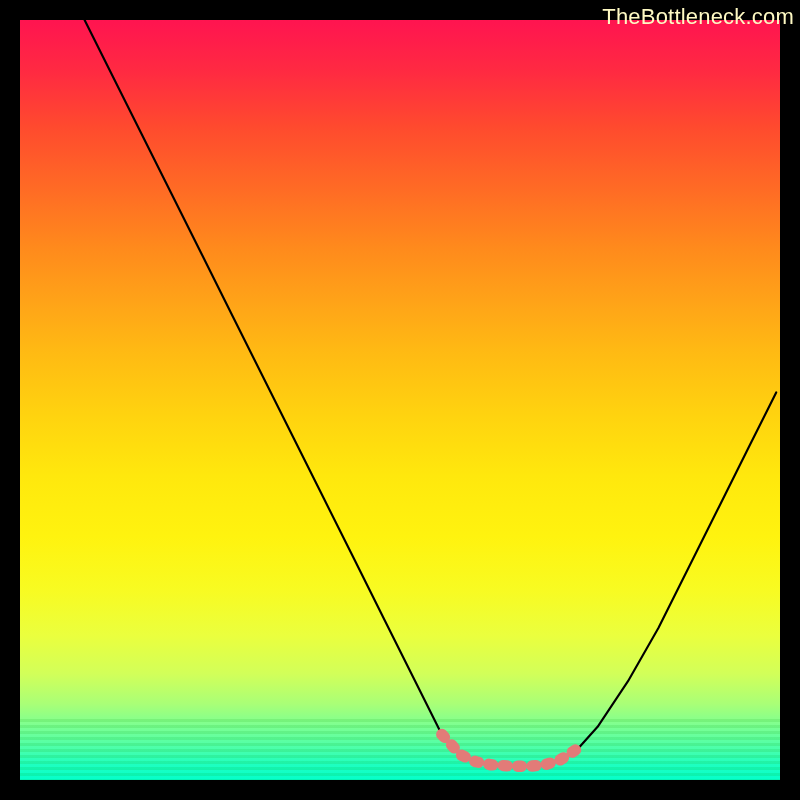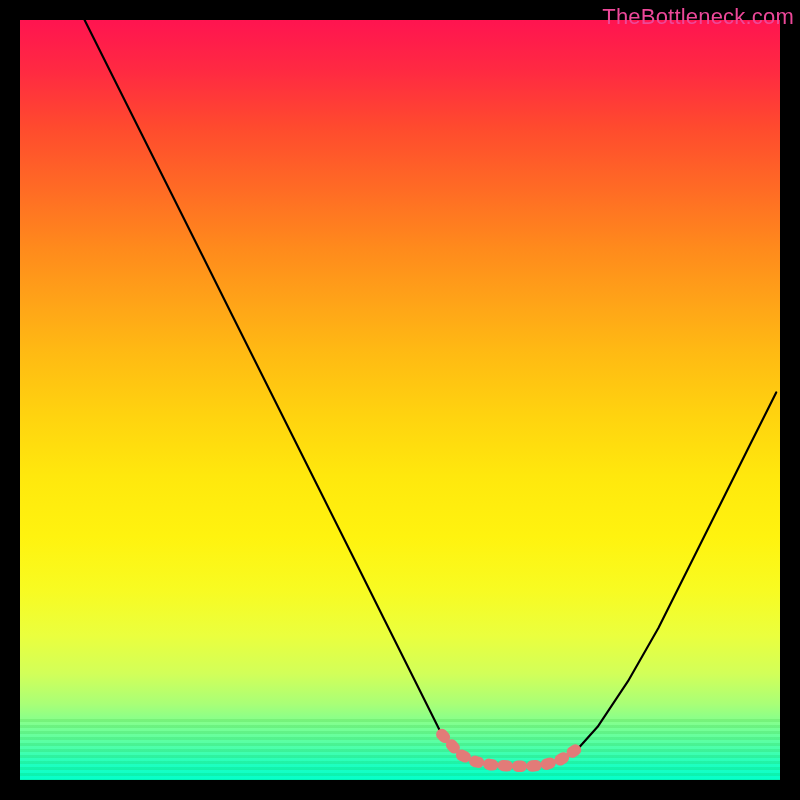--- a/index.html
+++ b/index.html
@@ -41,21 +41,21 @@
       repeating-linear-gradient(to bottom,
         rgba(0,150,0,0.22) 0px, rgba(0,150,0,0.22) 3px,
         rgba(0,0,0,0) 3px, rgba(0,0,0,0) 6px);
     opacity: 0.55;
   }
 
   .watermark {
     position: absolute;
     top: 4px;
     right: 6px;
-    color: #ec4899;
+    color: #fef9c3;
     font-size: 22px;
     font-weight: 500;
     letter-spacing: 0.2px;
   }
 
   svg.curve {
     position: absolute;
     left: 20px;
     top: 20px;
     width: 760px;

